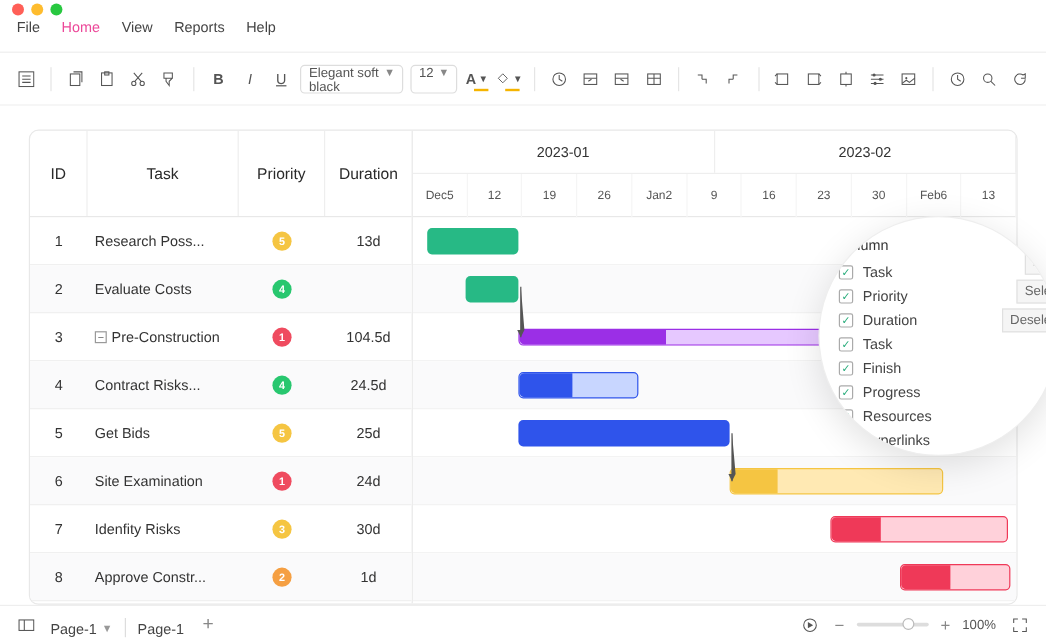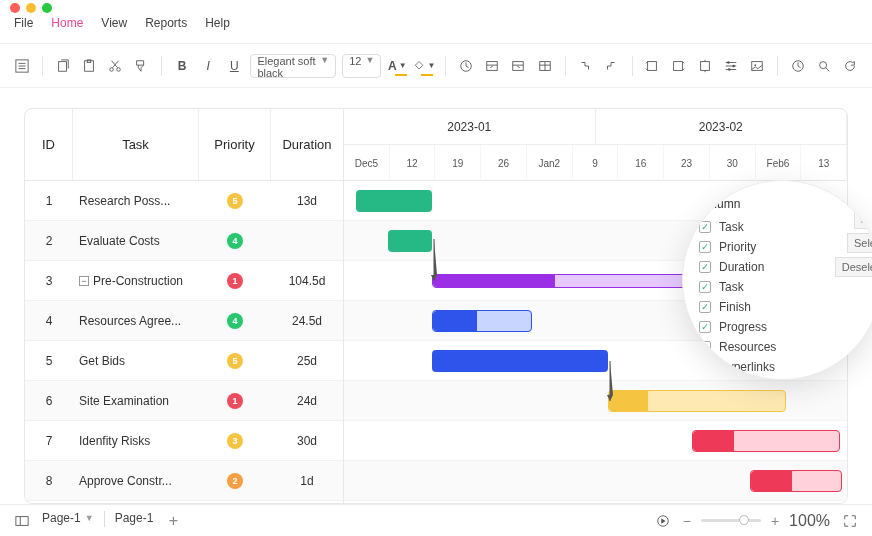--- a/index.html
+++ b/index.html
@@ -40,21 +40,21 @@
 .bar{position:absolute;height:22px;top:9px;border-radius:4px}
 .bar.summary{height:14px;top:13px}
 .bar .prog{height:100%;border-radius:4px 0 0 4px}
 .arrow{position:absolute;pointer-events:none}
 .popup{position:absolute;top:92px;right:-10px;width:200px;height:200px;background:#fff;border:1px solid #eee;border-radius:50%;box-shadow:0 8px 30px rgba(0,0,0,.12);overflow:hidden;padding:12px 0 12px 16px}
 .popup-title{font-size:12px;color:#333;padding:4px 0 6px;font-weight:500}
 .pop-row{display:flex;align-items:center;gap:8px;font-size:12px;color:#444;height:20px}
 .chk{width:12px;height:12px;border:1px solid #aaa;border-radius:2px;display:flex;align-items:center;justify-content:center;font-size:9px;color:#2a7}
 .side-btn{position:absolute;right:-2px;background:#f5f5f5;border:1px solid #e0e0e0;font-size:11px;padding:3px 6px;color:#666}
 .footer{height:32px;border-top:1px solid #eee;display:flex;align-items:center;padding:0 12px;gap:10px}
-.foot-left{display:flex;align-items:flex-start;gap:10px;flex:1}
+.foot-left{display:flex;align-items:flex-end;gap:10px;flex:1}
 .page-tab{display:flex;align-items:center;gap:4px;font-size:12px;color:#444}
 .foot-right{display:flex;align-items:center;gap:10px}
 .zoom-track{width:60px;height:3px;background:#ddd;border-radius:2px;position:relative}
 .zoom-thumb{width:10px;height:10px;border-radius:50%;background:#fff;border:1px solid #bbb;position:absolute;top:-4px;left:38px}
 svg{display:block}
 </style>
 </head>
 <body>
 
 <div class="title-bar">
@@ -253,21 +253,21 @@
           <div class="row">
             <div class="cell col-id">3</div>
             <div class="cell col-task task"><span class="expand">−</span>Pre-Construction</div>
             <div class="cell col-pri">
               <span class="pri-dot" style="background:#ef4b5f">1</span>
             </div>
             <div class="cell col-dur">104.5d</div>
           </div>
           <div class="row">
             <div class="cell col-id">4</div>
-            <div class="cell col-task task">Resources Agree...</div>
+            <div class="cell col-task task">Contract Risks...</div>
             <div class="cell col-pri">
               <span class="pri-dot" style="background:#28c76f">4</span>
             </div>
             <div class="cell col-dur">24.5d</div>
           </div>
           <div class="row">
             <div class="cell col-id">5</div>
             <div class="cell col-task task">Get Bids</div>
             <div class="cell col-pri">
               <span class="pri-dot" style="background:#f5c542">5</span>
@@ -432,20 +432,20 @@
         <svg width="14" height="14" viewBox="0 0 16 16">
           <circle cx="8" cy="8" r="6" fill="none" stroke="currentColor"></circle>
           <path d="M6 5l5 3-5 3z" fill="currentColor"></path>
         </svg>
       </div>
     <div style="font-size:14px;color:#888;cursor:pointer">−</div>
     <div class="zoom-track">
         <div class="zoom-thumb"></div>
       </div>
     <div style="font-size:14px;color:#888;cursor:pointer">+</div>
-    <div style="font-size:16px;color:#555">100%</div>
+    <div style="font-size:11px;color:#555">100%</div>
     <div class="tb-btn" style="width:20px;height:20px">
         <svg width="14" height="14" viewBox="0 0 16 16">
           <path d="M2 6V2h4M14 6V2h-4M2 10v4h4M14 10v4h-4" fill="none" stroke="currentColor"></path>
         </svg>
       </div>
   </div>
 </div>
 
 </body></html>

